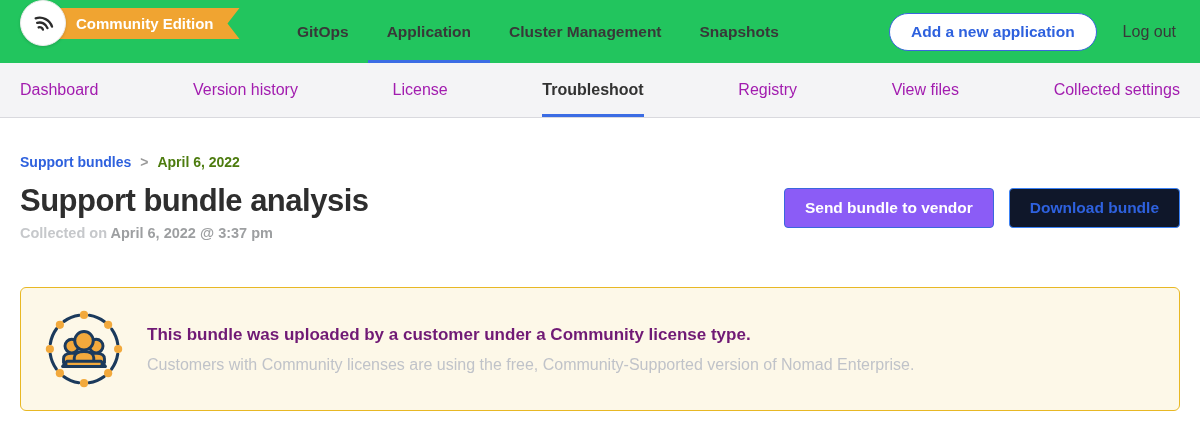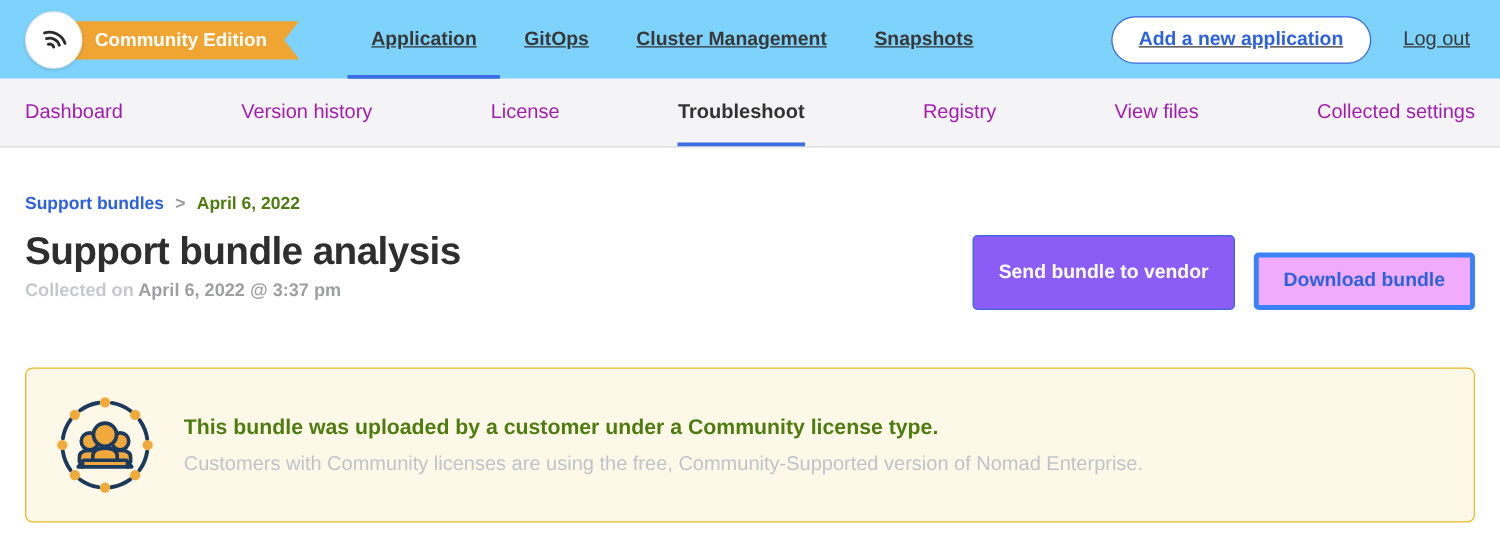--- a/index.html
+++ b/index.html
@@ -7,24 +7,22 @@
   body {
     font-family: "Liberation Sans", sans-serif;
     background: #ffffff;
     color: #323232;
   }
 
   
   .topbar {
     height: 63px;
     display: flex;
-    align-items: center;
     padding: 0 24px 0 20px;
-    background: #7dd3fc;
-    text-decoration: underline;
+    background: #22c55e;
   }
   .brand { position: relative; width: 242px; height: 46px; flex: 0 0 auto; }
   .badge {
     position: absolute; left: 24px; top: 8px;
     height: 31px;
     display: flex; align-items: center;
     background: #f0a431;
     color: #ffffff;
     font-weight: bold;
     font-size: 15px;
@@ -113,36 +111,36 @@
   .btn {
     font-family: "Liberation Sans", sans-serif;
     font-weight: bold;
     font-size: 15.5px;
     border-radius: 4px;
     padding: 10px 20px;
     cursor: pointer;
     white-space: nowrap;
   }
   .btn-primary { background: #8b5cf6; border: 1px solid #3a66de; color: #ffffff; }
-  .btn-secondary { background: #f0abfc; border: 4px solid #3b82f6; color: #2e61de; margin-top: 14px; }
+  .btn-secondary { background: #0f172a; border: 1px solid #3b82f6; color: #2e61de; }
 
   
   .banner {
     margin-top: 46px;
     border: 1px solid #e8b824;
     background: #fdf8e8;
     border-radius: 6px;
     display: flex;
     align-items: center;
     gap: 24px;
     padding: 24px 24px;
     height: 124px;
   }
   .banner-icon { flex: 0 0 auto; width: 78px; height: 78px; }
-  .banner-title { font-size: 17px; font-weight: bold; color: #4d7c0f; }
+  .banner-title { font-size: 17px; font-weight: bold; color: #701a75; }
   .banner-subtitle { margin-top: 11px; font-size: 16px; color: #c0c3c9; }
 </style>
 </head>
 <body>
 
 <header class="topbar">
   <div class="brand">
     <div class="badge">
       <span>Community Edition</span>
     </div>
@@ -153,22 +151,22 @@
             <path d="M 13 15 A 19 19 0 0 1 32 34"></path>
             <path d="M 13 22 A 12 12 0 0 1 25 34"></path>
             <path d="M 13 29 A 5 5 0 0 1 18 34"></path>
           </g>
         </svg>
       </span>
     </div>
   </div>
 
   <nav class="topnav">
+    <div class="topnav-item">GitOps</div>
     <div class="topnav-item active">Application</div>
-    <div class="topnav-item">GitOps</div>
     <div class="topnav-item">Cluster Management</div>
     <div class="topnav-item">Snapshots</div>
   </nav>
 
   <div class="topbar-right">
     <button class="add-app-btn">Add a new application</button>
     <span class="logout">Log out</span>
   </div>
 </header>
 

